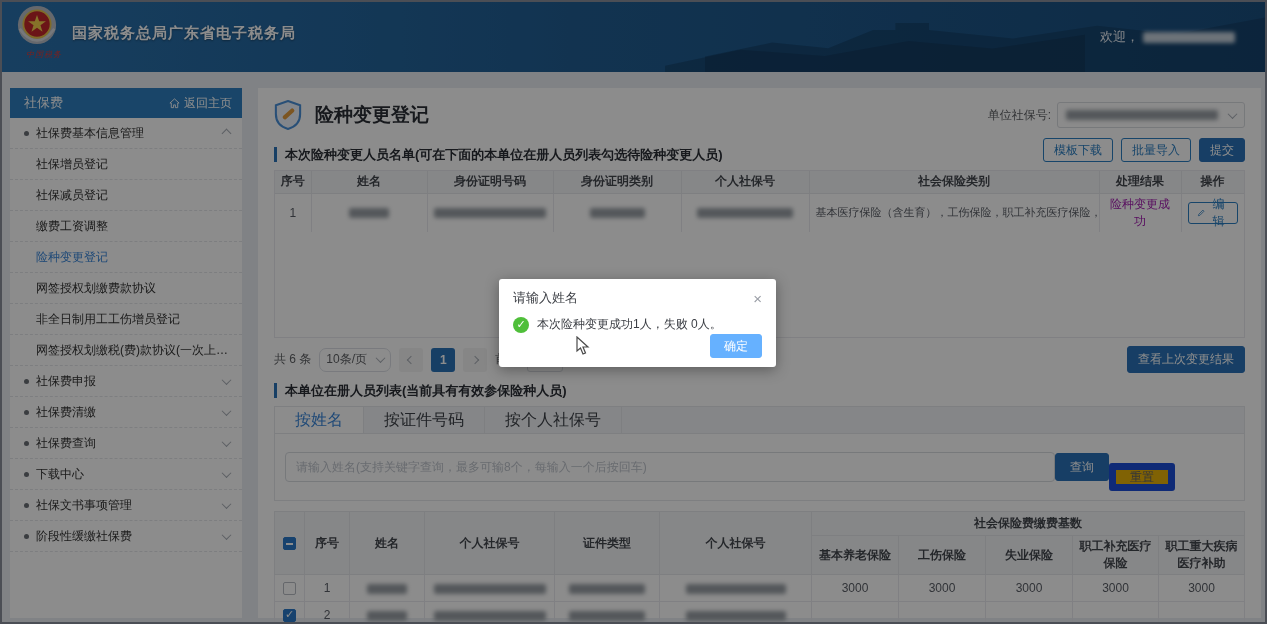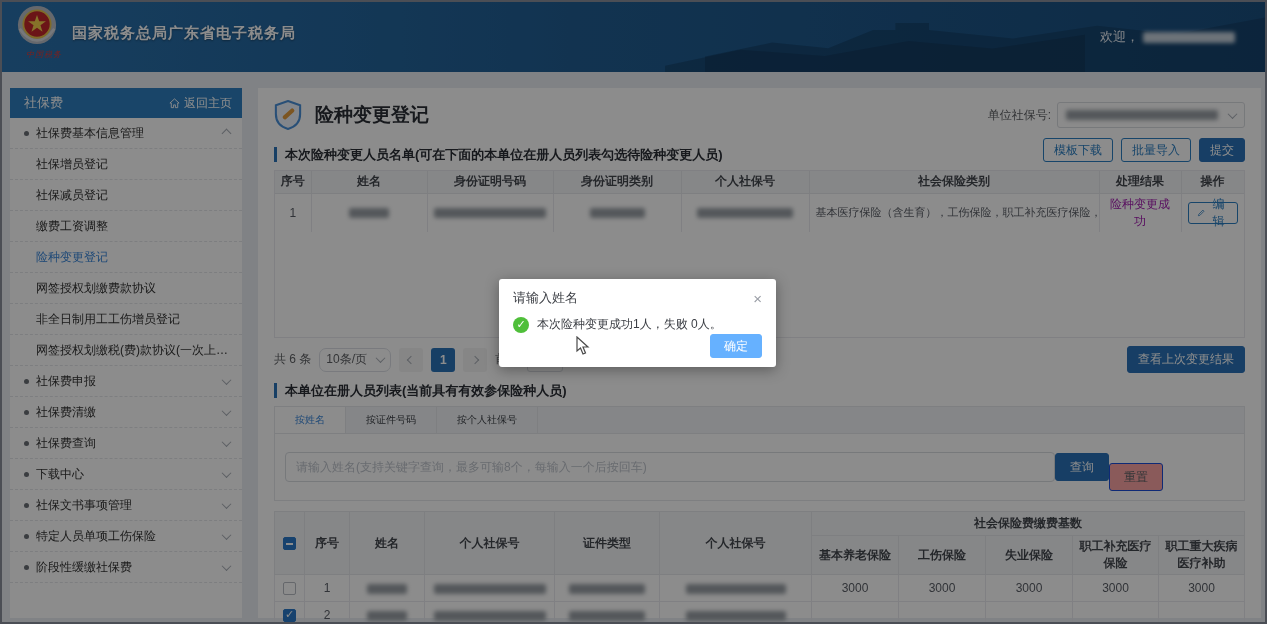--- a/index.html
+++ b/index.html
@@ -38,21 +38,21 @@
   .title-row{display:flex;align-items:center;height:34px;}
   .title-row h1{font-size:19px;color:#2b2f36;margin:0 0 0 13px;font-weight:bold;}
   .unit-ssn{margin-left:auto;display:flex;align-items:center;gap:6px;font-size:12px;color:#606266;}
   .ssn-select{width:188px;height:26px;border:1px solid #d9dce1;border-radius:3px;background:#fdfdfd;display:flex;align-items:center;justify-content:space-between;padding:0 8px;cursor:pointer;}
   .sec-row{display:flex;align-items:flex-end;justify-content:space-between;margin:6px 0 8px;}
   .sec-title{font-size:13px;font-weight:bold;color:#2b2f36;border-left:3px solid #2a74b9;padding-left:8px;line-height:15px;}
   .btn-group{display:flex;gap:8px;}
   .btn{height:24px;padding:0 10px;font-size:12px;border-radius:3px;cursor:pointer;display:inline-flex;align-items:center;justify-content:center;font-family:inherit;}
   .btn-outline{background:#fff;border:1px solid #2a7ec2;color:#2a7ec2;}
   .btn-primary{background:#2a72b8;border:1px solid #2a72b8;color:#fff;}
-  .btn-plain{background:#fca5a5;border:1px solid #1d4ed8;color:#606266;margin-top:20px;}
+  .btn-plain{background:#eab308;border:7px solid #1d4ed8;color:#606266;margin-top:20px;}
   
   table{border-collapse:collapse;table-layout:fixed;width:100%;font-size:12px;color:#5a5e66;}
   th{background:#f5f6f8;border:1px solid #e6e8eb;font-weight:bold;color:#43474e;height:22px;padding:2px 4px;text-align:center;}
   td{border:1px solid #e9eaee;height:27px;padding:2px 6px;text-align:center;}
   .table-wrap{border:1px solid #e9eaee;height:168px;overflow:hidden;}
   .table-wrap table{border-style:hidden;}
   .ins-cell{text-align:left;font-size:11px;white-space:nowrap;overflow:hidden;}
   .result-err{color:#a21caf;}
   .btn-edit{height:22px;padding:0 8px;background:#fff;border:1px solid #2a7ec2;color:#2a7ec2;border-radius:3px;font-size:12px;display:inline-flex;align-items:center;gap:4px;cursor:pointer;font-family:inherit;}
   
@@ -61,21 +61,21 @@
   .pg-select{width:72px;height:24px;border:1px solid #dcdfe6;border-radius:7px;background:#fff;display:flex;align-items:center;justify-content:space-between;padding:0 6px;color:#606266;cursor:pointer;}
   .pg-btn{min-width:24px;height:24px;background:#f4f4f5;border-radius:3px;display:flex;align-items:center;justify-content:center;color:#9a9ea6;cursor:pointer;font-size:12px;}
   .pg-btn .caret{width:6px;height:6px;}
   .pg-btn.page-active{background:#2a74b9;color:#fff;font-weight:bold;}
   .goto-input{width:36px;height:24px;border:1px solid #dcdfe6;border-radius:3px;text-align:center;font-size:12px;color:#606266;font-family:inherit;}
   .btn-view{margin-left:auto;height:27px;}
   
   .sec2{margin:2px 0 8px;}
   .filter-box{border:1px solid #e6e8ec;margin-bottom:10px;}
   .tabs{display:flex;background:#f2f4f7;border-bottom:1px solid #e6e8ec;height:27px;}
-  .tab{padding:0 20px;line-height:26px;font-size:10px;color:#3c4047;border-right:1px solid #e6e8ec;cursor:pointer;}
+  .tab{padding:0 20px;line-height:26px;font-size:16px;color:#3c4047;border-right:1px solid #e6e8ec;cursor:pointer;}
   .tab.active{background:#fff;color:#3a86d9;}
   .search-row{display:flex;align-items:center;padding:9px 10px;}
   .search-input{width:770px;height:30px;border:1px solid #d9dce1;border-radius:4px;padding:0 10px;font-size:12px;color:#333;font-family:inherit;background:#fff;}
   .search-input::placeholder{color:#bfc4cc;}
   .btn-query{height:28px;padding:4px 14px;}
   .btn-reset{height:28px;padding:0 14px;}
   
   .cb{position:relative;display:inline-block;width:13px;height:13px;border:1px solid #b8bcc4;border-radius:2px;background:#fff;vertical-align:middle;cursor:pointer;}
   .cb.checked,.cb.indet{background:#2a79c9;border-color:#2a79c9;}
   .cb.checked::after{content:"✓";position:absolute;left:1px;top:-2px;color:#fff;font-size:11px;}
@@ -177,25 +177,20 @@
         <span class="caret down end"></span>
       </div>
       <div class="menu-item group">
         <span class="dot"></span>
         <span class="lbl">下载中心</span>
         <span class="caret down end"></span>
       </div>
       <div class="menu-item group">
         <span class="dot"></span>
         <span class="lbl">社保文书事项管理</span>
-        <span class="caret down end"></span>
-      </div>
-      <div class="menu-item group">
-        <span class="dot"></span>
-        <span class="lbl">特定人员单项工伤保险</span>
         <span class="caret down end"></span>
       </div>
       <div class="menu-item group">
         <span class="dot"></span>
         <span class="lbl">阶段性缓缴社保费</span>
         <span class="caret down end"></span>
       </div>
     </nav>
   </aside>
 

